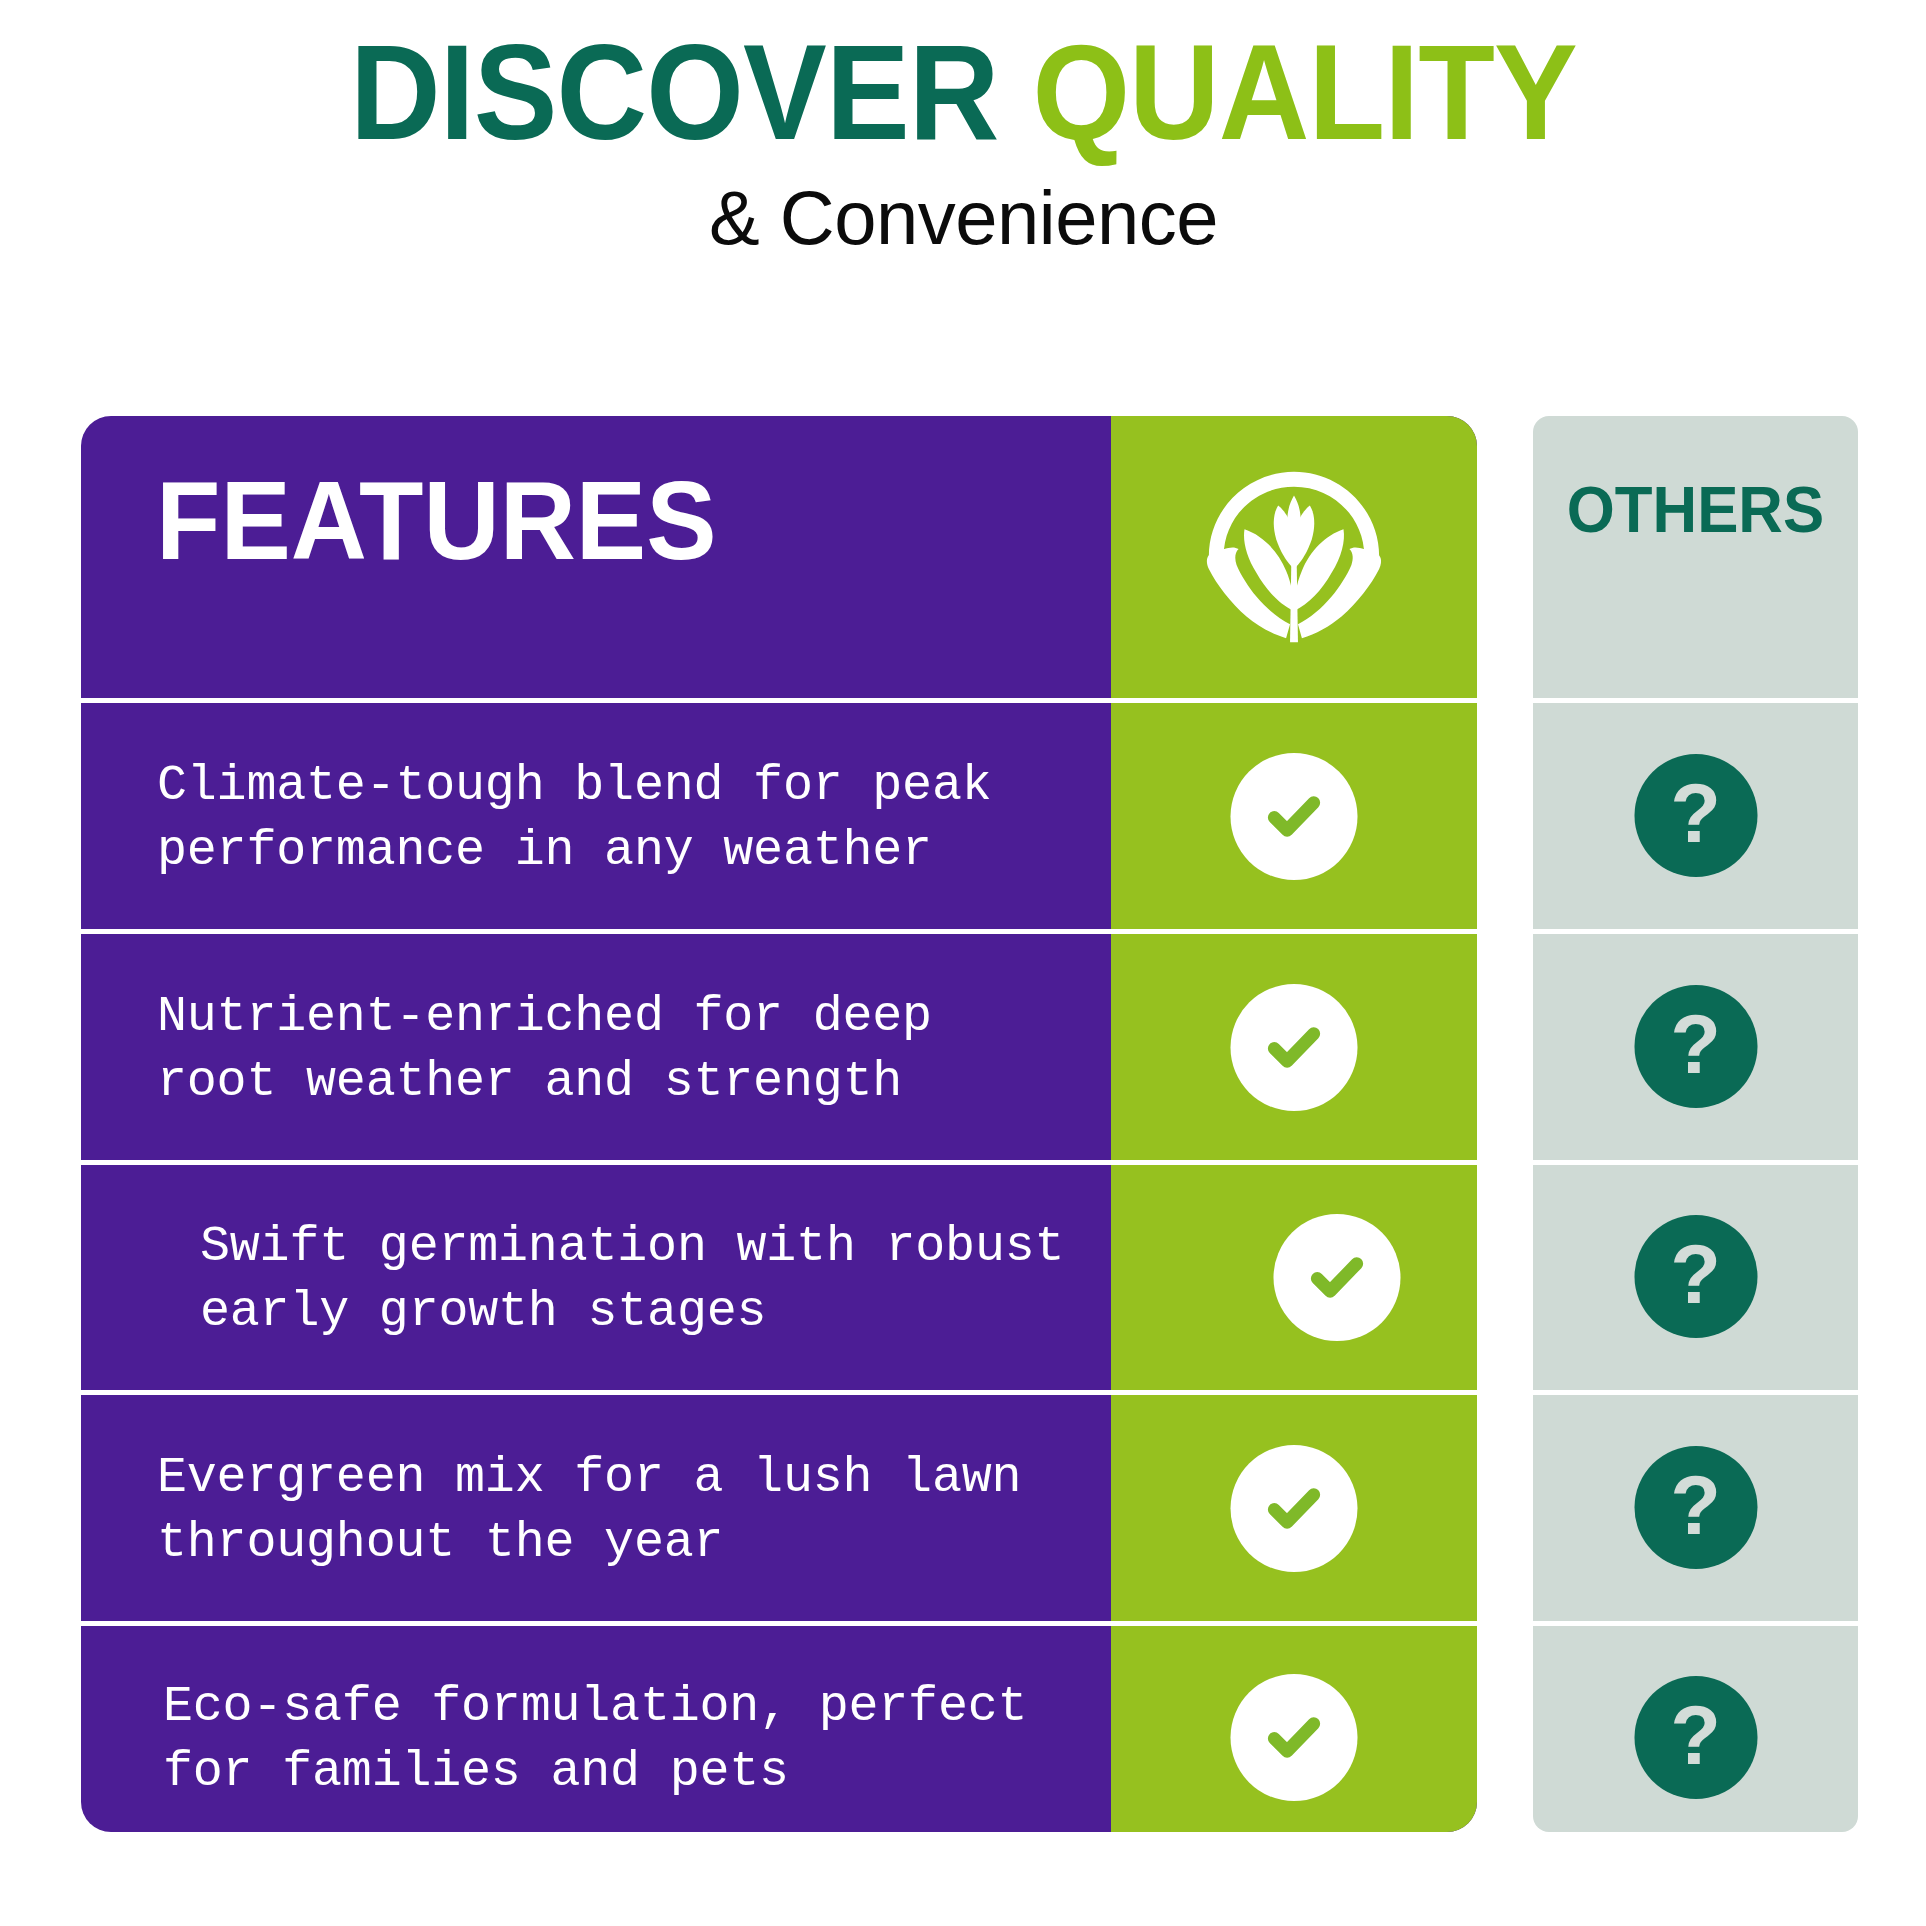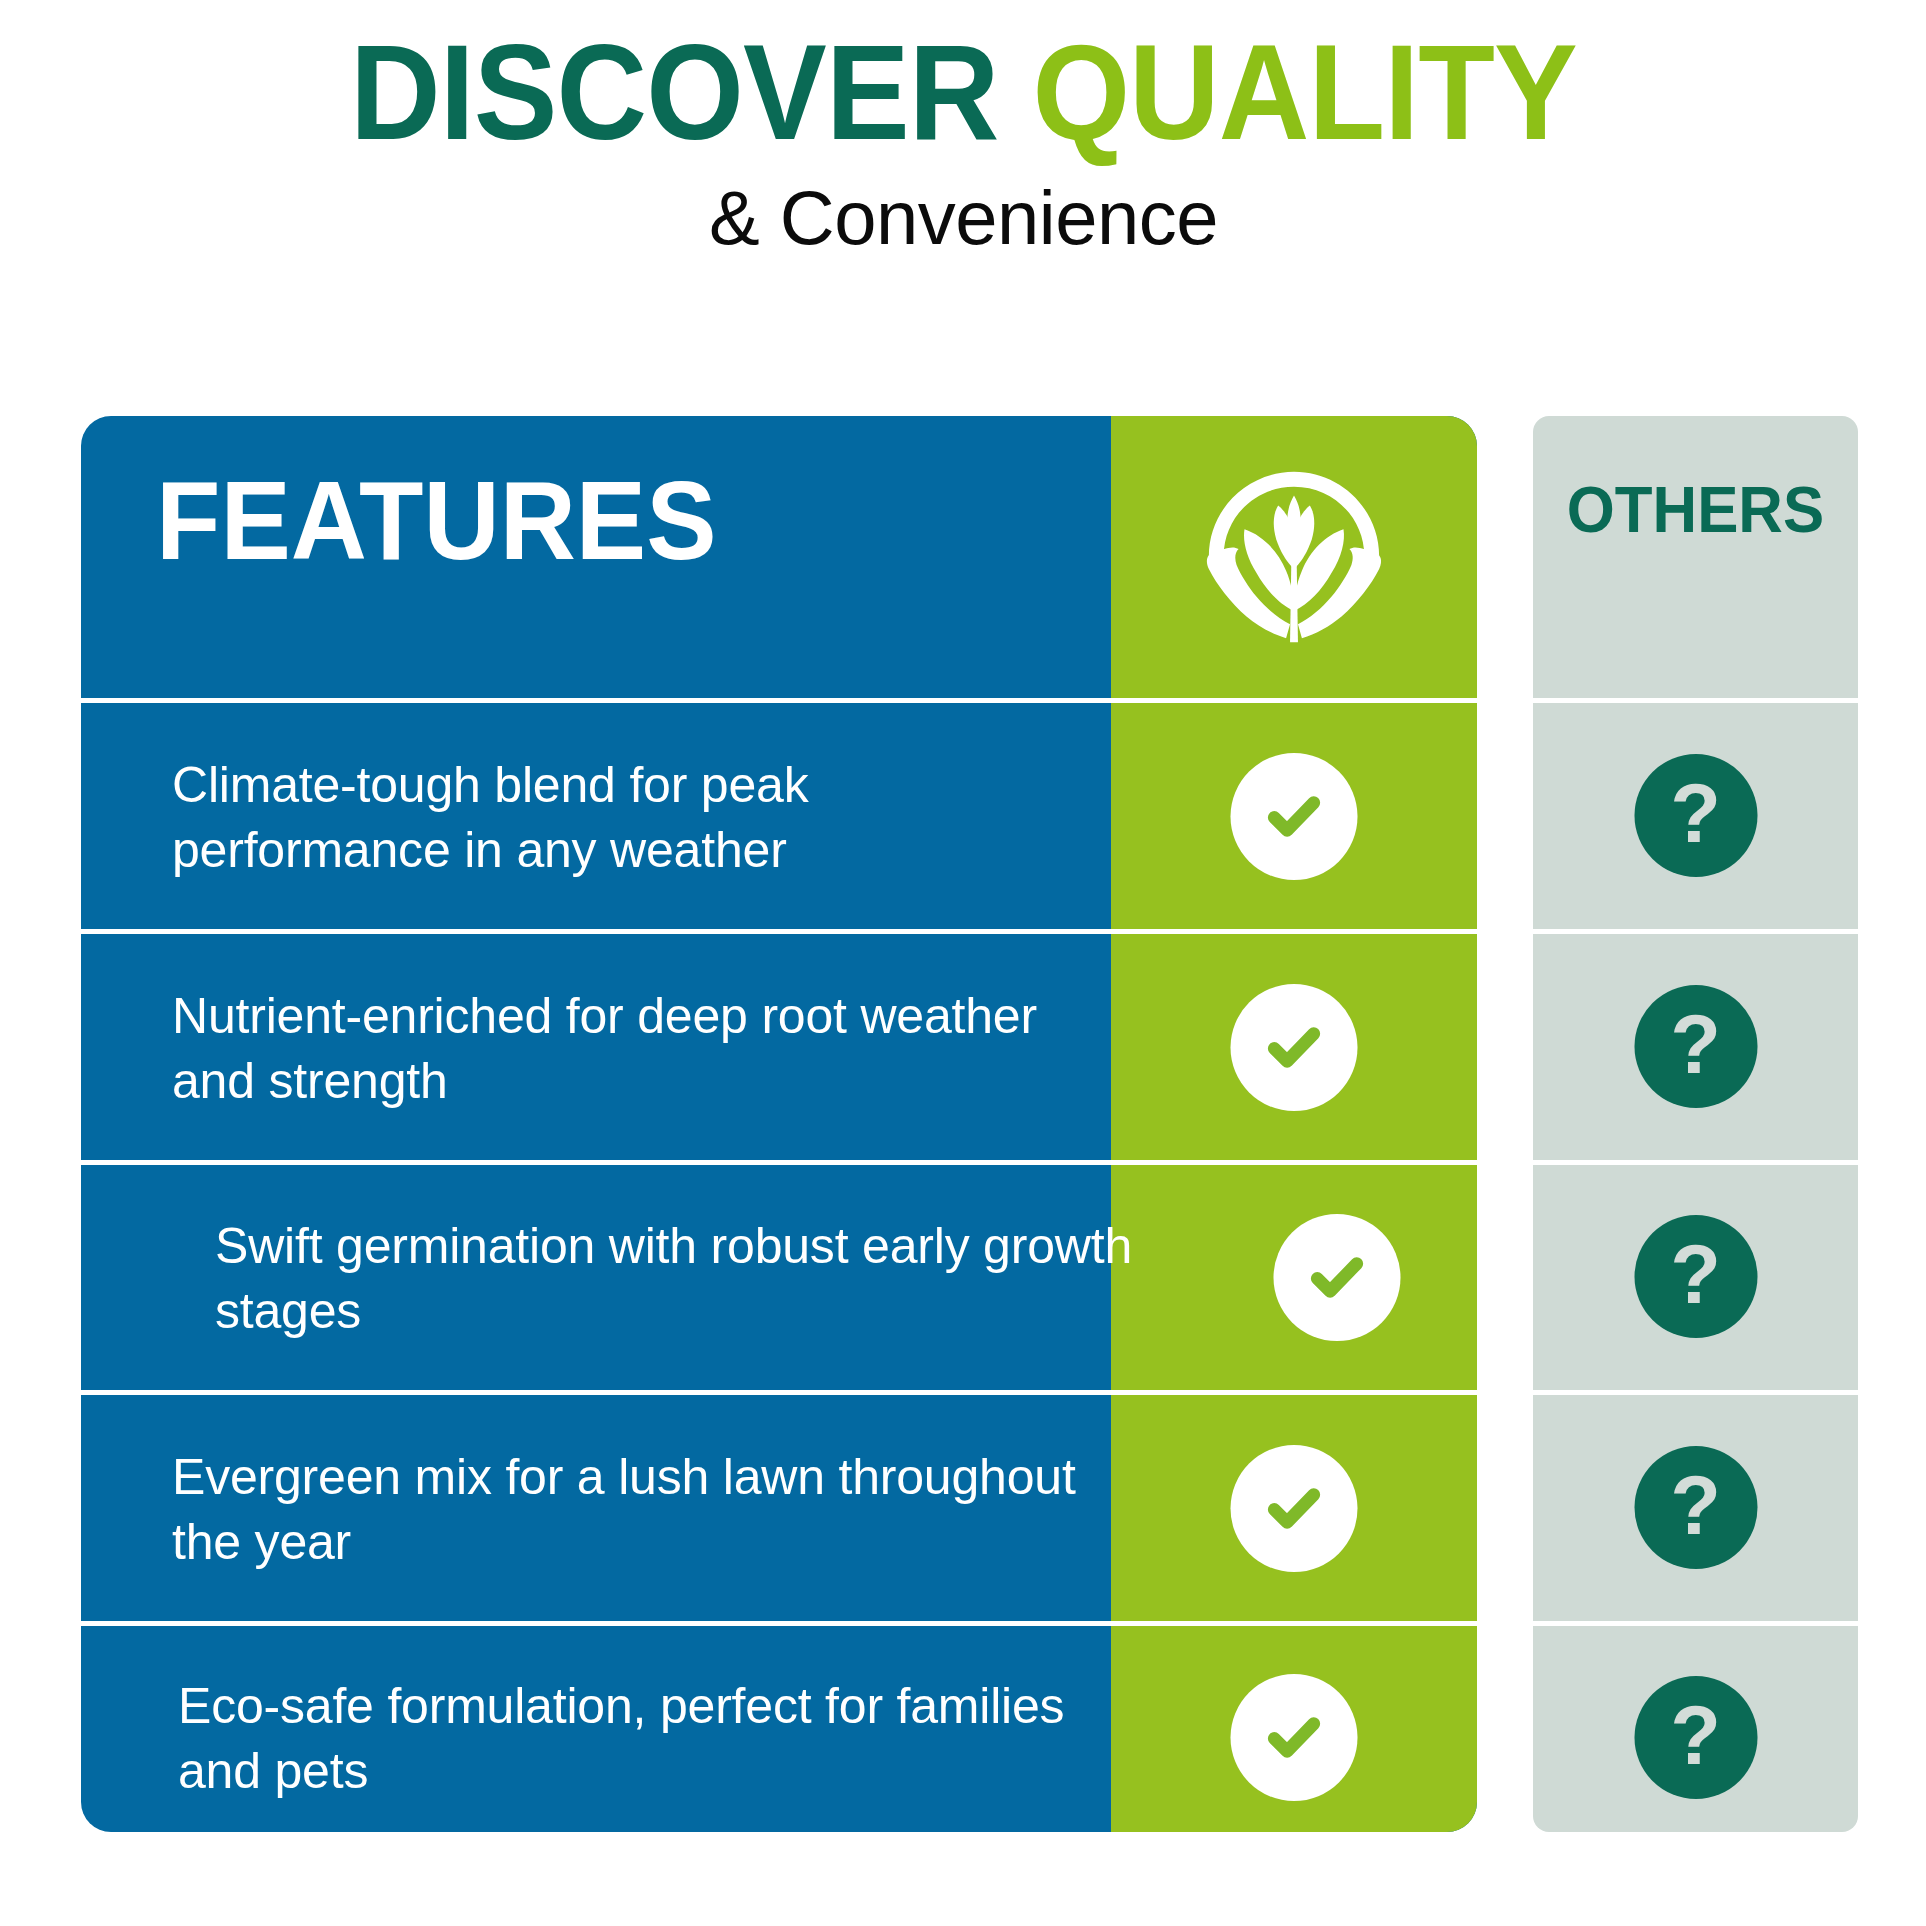--- a/index.html
+++ b/index.html
@@ -53,21 +53,21 @@
 
   
   .main-card {
     position: absolute;
     left: 81px;
     top: 0;
     width: 1396px;
     height: 1416px;
     border-radius: 30px;
     overflow: hidden;
-    background: #0369a1;
+    background: #4c1d95;
   }
   .lime-col-bg {
     position: absolute;
     right: 0;
     top: 0;
     width: 366px;
     height: 100%;
     background: #96C11F;
   }
 
@@ -113,27 +113,28 @@
     font-weight: 700;
     color: #ffffff;
     letter-spacing: 0px;
     transform: scaleX(0.95);
     transform-origin: left center;
     line-height: 1;
   }
 
   .feature-text {
     position: absolute;
-    left: 91px;
+    left: 76px;
     width: 921px;
     font-size: 50px;
     font-weight: 500;
     color: #ffffff;
     line-height: 1.30;
     letter-spacing: -0.2px;
+    font-family: Liberation Mono, monospace;
   }
 
   .check-circle {
     position: absolute;
     left: 50%;
     transform: translateX(-50%);
     width: 127px;
     height: 127px;
     border-radius: 50%;
     background: #ffffff;

